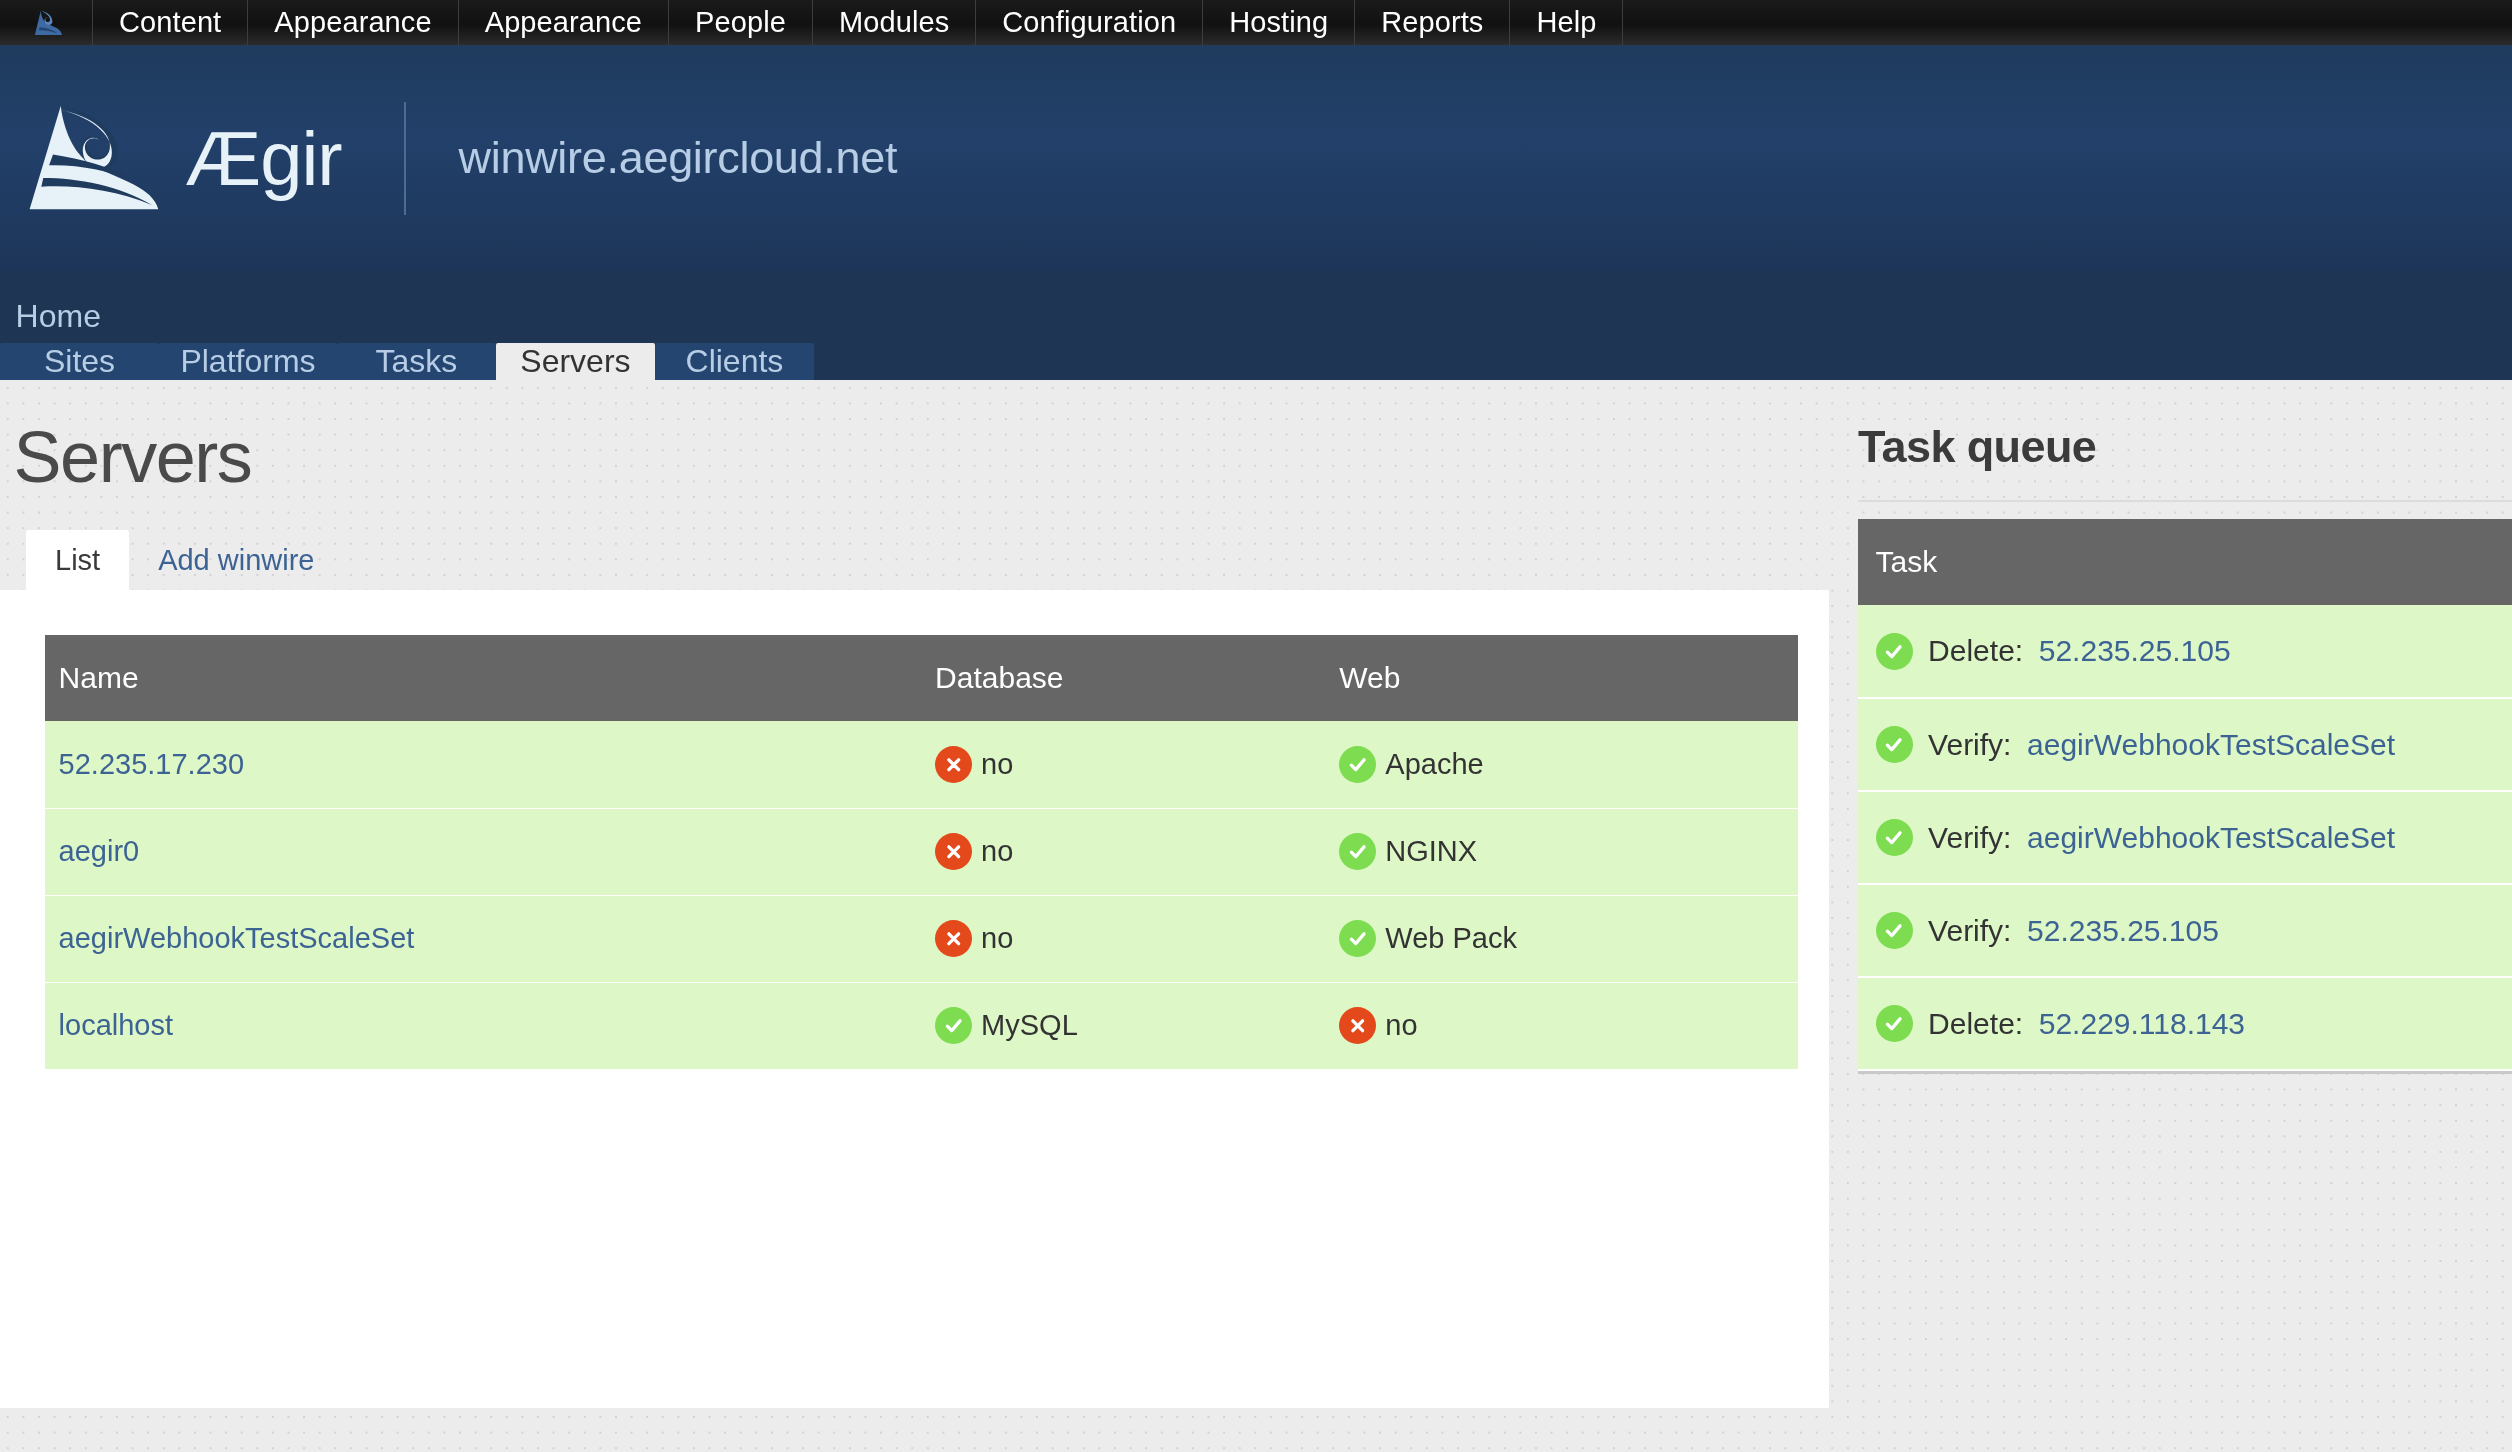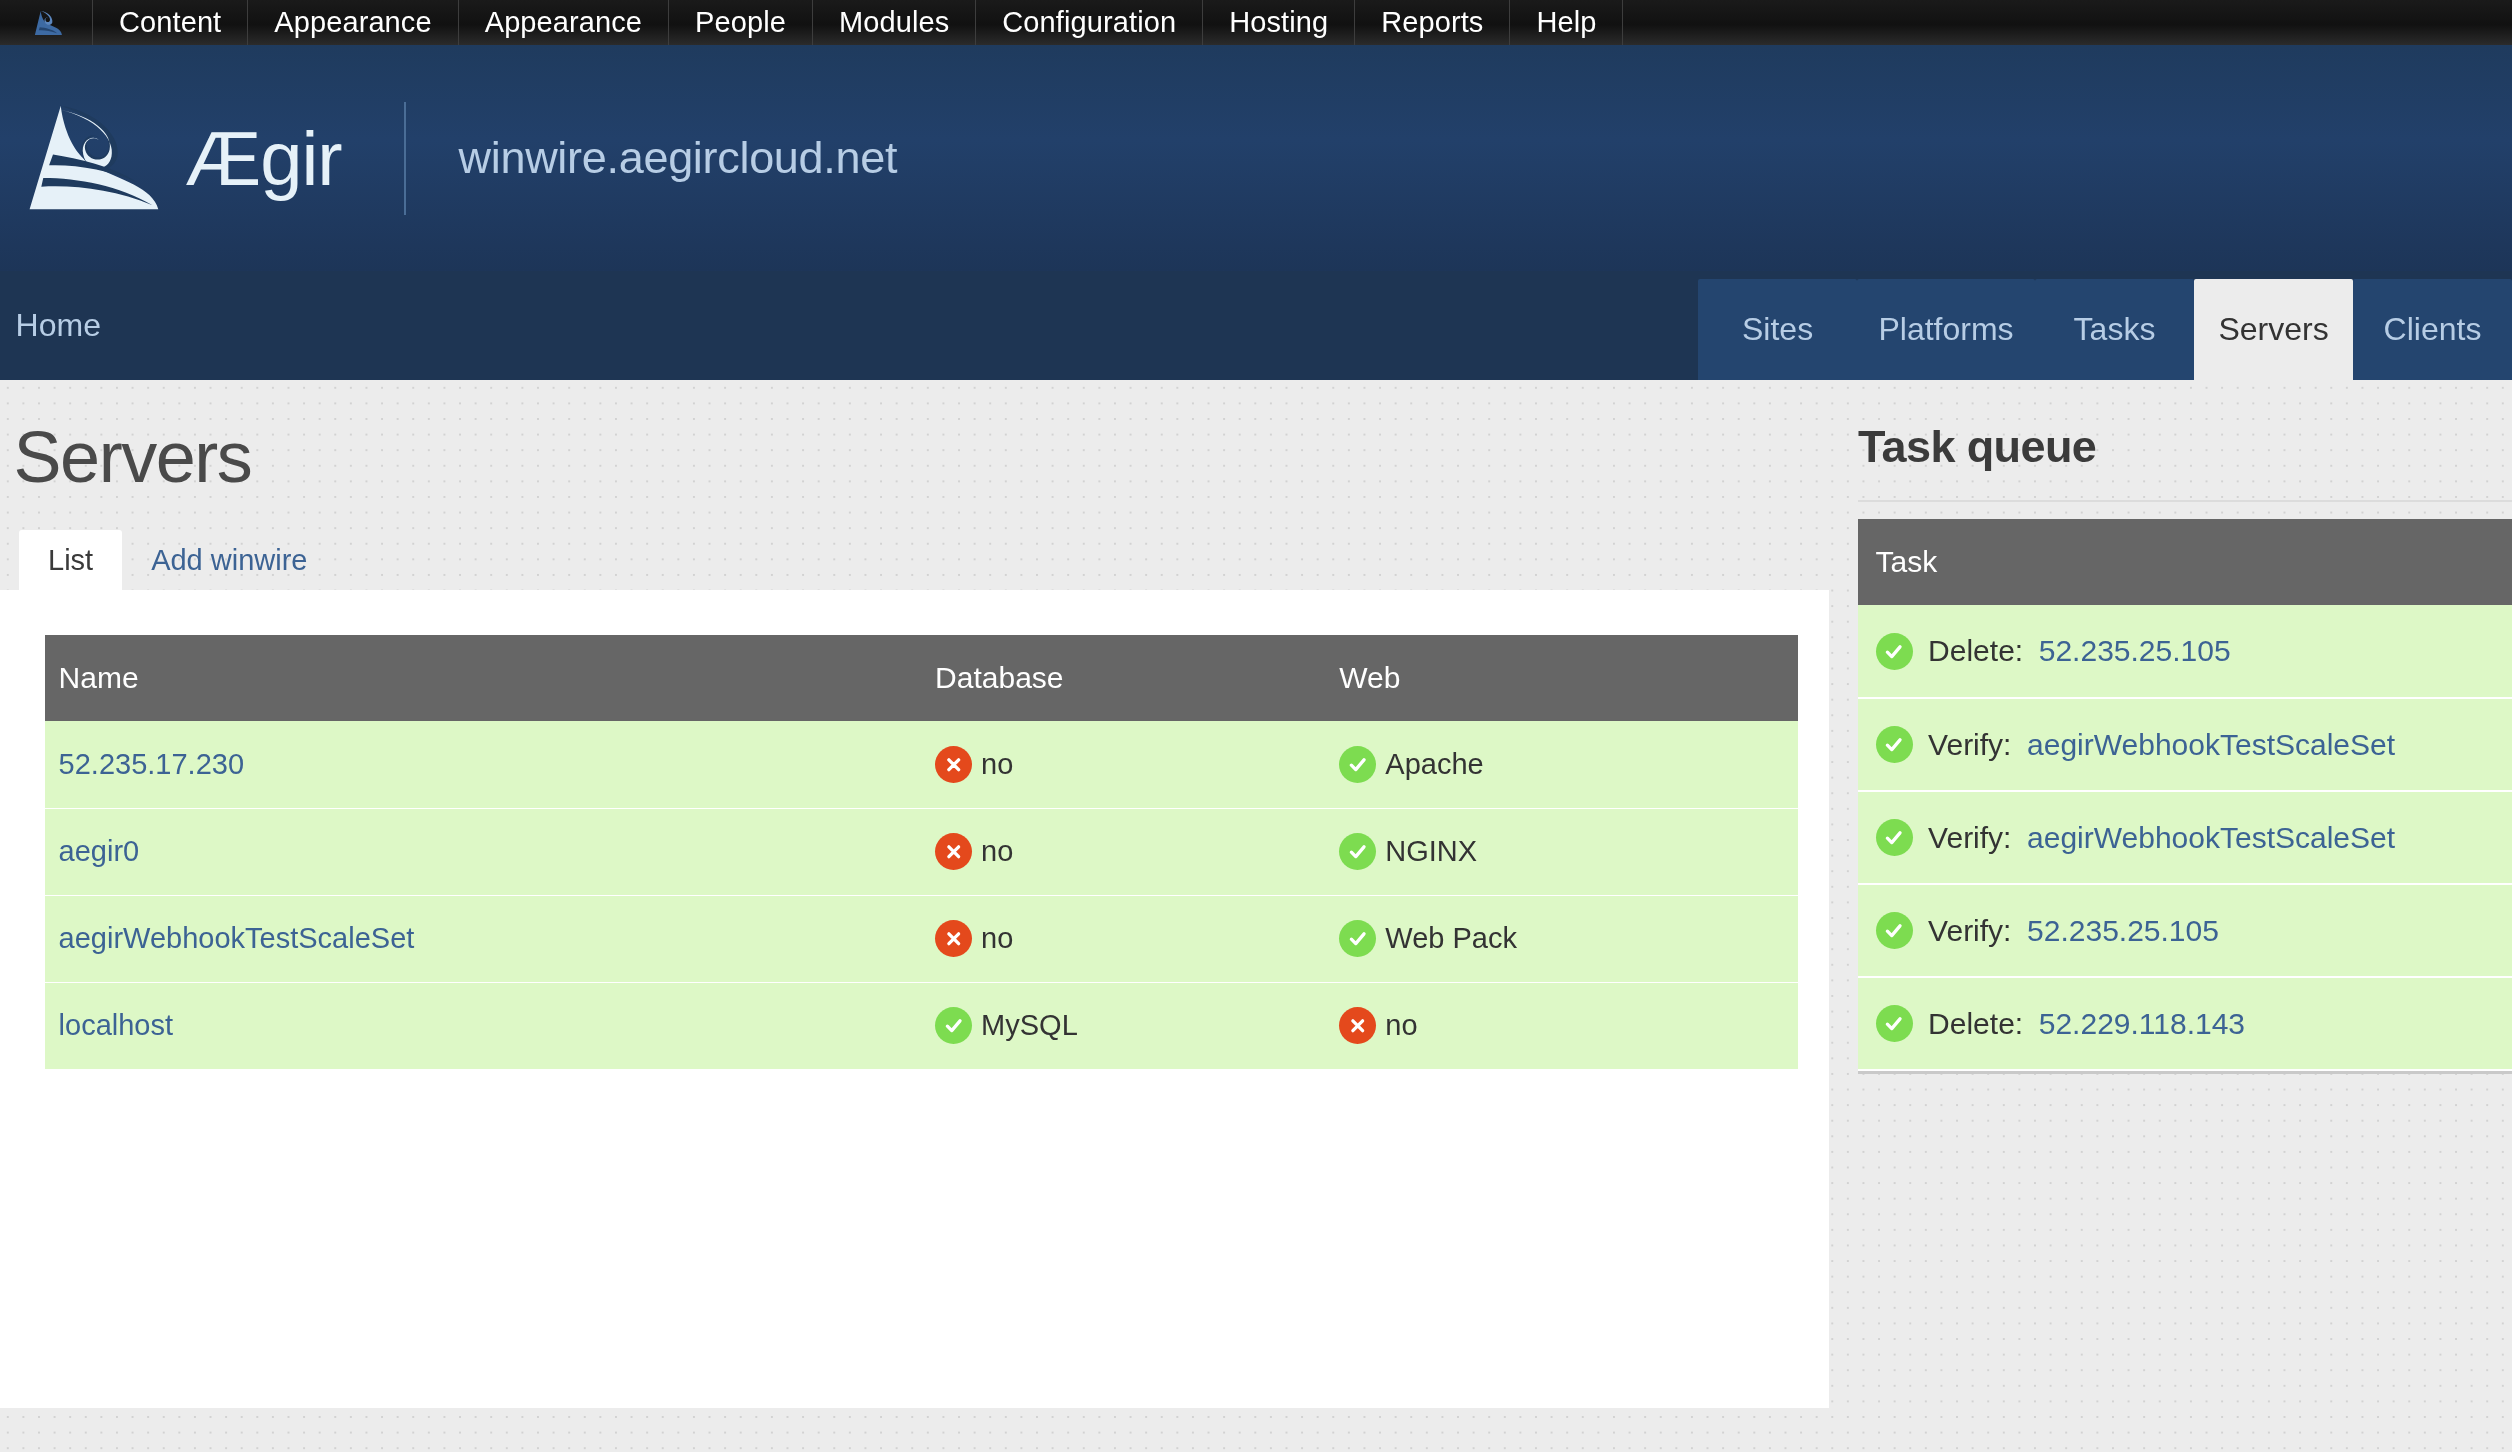--- a/index.html
+++ b/index.html
@@ -77,22 +77,23 @@
     color: #b7cde5;
     letter-spacing: -0.3px;
   }
 
   
   .nav-bar {
     height: 109px;
     background: #1e3553;
     display: flex;
     align-items: stretch;
-    justify-content: space-between;
+    justify-content: flex-end;
     position: relative;
+    flex-direction: column;
   }
   .nav-breadcrumb {
     display: flex;
     align-items: center;
     padding-left: 15.6px;
     font-size: 32px;
     color: #b7cde5;
     cursor: pointer;
   }
   .nav-tabs {
@@ -148,21 +149,21 @@
     letter-spacing: -1.5px;
     padding: 41px 0 0 13.6px;
     line-height: 1.0;
   }
 
   
   .local-tabs {
     display: flex;
     align-items: flex-end;
     margin-top: 37px;
-    padding-left: 19px;
+    padding-left: 26px;
     height: 60px;
   }
   .local-tab {
     font-size: 29px;
     color: #3c6394;
     padding: 0 29px;
     height: 60px;
     display: flex;
     align-items: center;
     cursor: pointer;

